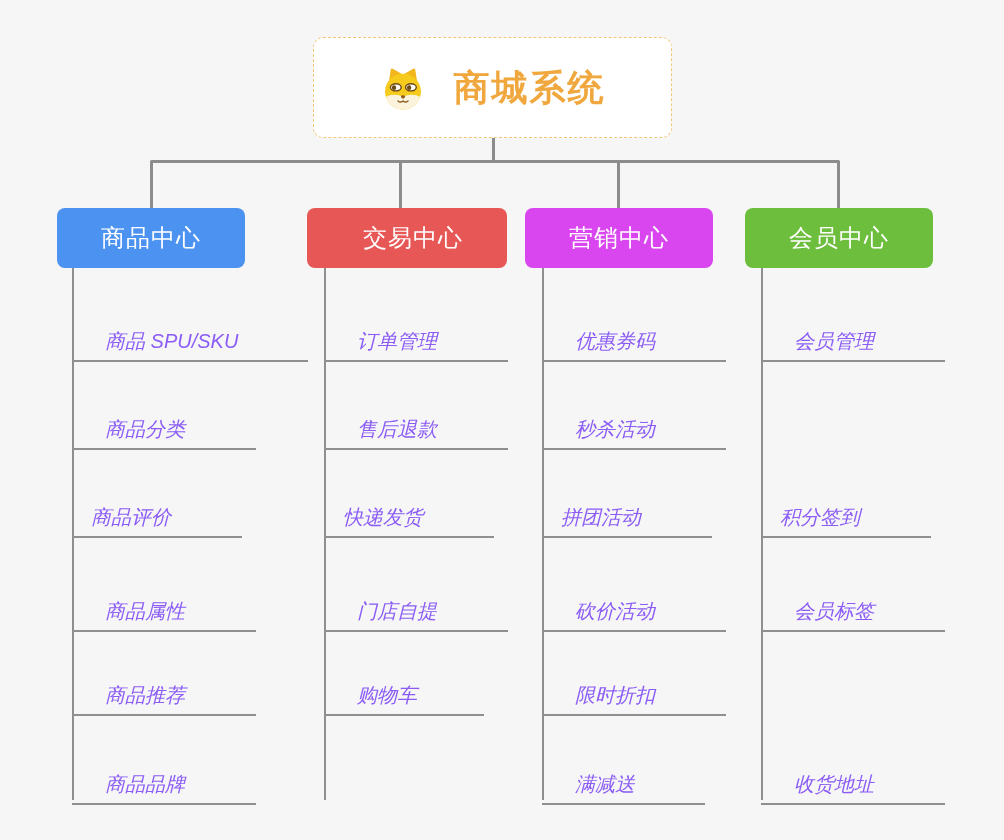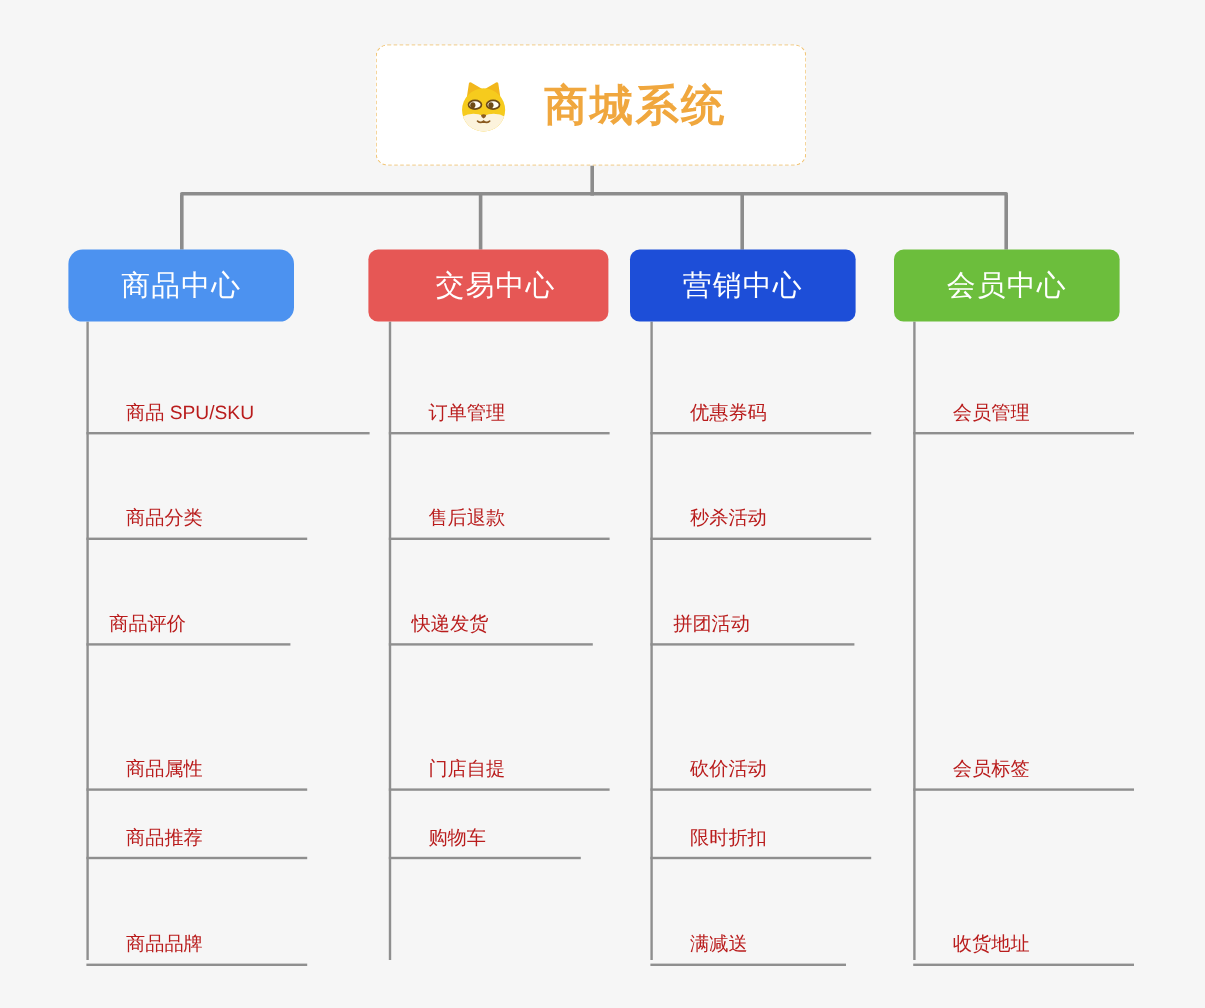--- a/index.html
+++ b/index.html
@@ -56,27 +56,28 @@
   .branch.b4{left:745px;}
 
   
   .leaf{
     position:absolute;
     height:38px;width:151px;
     border-bottom:2px solid #8f8f8f;
     box-sizing:content-box;
     display:flex;align-items:flex-end;
     padding-left:33px;padding-bottom:5px;
-    font-size:16px;color:#b91c1c;
+    font-size:20px;color:#8b5cf6;
     white-space:nowrap;
     cursor:pointer;
+    font-style:italic;
   }
   .leaf.c1{left:72px;}  .leaf.c2{left:324px;} .leaf.c3{left:542px;} .leaf.c4{left:761px;}
   .leaf.r1{top:317px;} .leaf.r2{top:405px;} .leaf.r3{top:493px;padding-left:19px;}
-  .leaf.r4{top:614px;} .leaf.r5{top:671px;} .leaf.r6{top:760px;}
+  .leaf.r4{top:587px;} .leaf.r5{top:671px;} .leaf.r6{top:760px;}
   .leaf.w-wide{width:203px;}
   .leaf.w-sm{width:127px;}
   .leaf.w-sm2{width:130px;}
 </style>
 </head>
 <body>
 
 <div class="canvas">
 
   <div class="line stem"></div>
@@ -110,27 +111,27 @@
       <ellipse cx="19.5" cy="31.5" rx="3" ry="3.4" fill="#6d4a14"></ellipse>
       <ellipse cx="40.5" cy="31.5" rx="3" ry="3.4" fill="#6d4a14"></ellipse>
 
       <path d="M29 43 Q32 41 35 43 Q35 46 32 47 Q29 46 29 43 Z" fill="#8a5a20"></path>
 
       <path d="M25 50 Q28.5 53 32 50 Q35.5 53 39 50" fill="none" stroke="#8a5a20" stroke-width="2" stroke-linecap="round"></path>
     </svg>
     <span class="root-title">商城系统</span>
   </div>
 
-  <div class="branch b1" style="background-color: rgb(76, 146, 240); border-radius: 12px;">
+  <div class="branch b1" style="background-color: rgb(76, 146, 240);">
       <span>商品中心</span>
     </div>
   <div class="branch b2" style="background-color: rgb(230, 87, 85);">
       <span>交易中心</span>
     </div>
-  <div class="branch b3" style="background-color: #1d4ed8;">
+  <div class="branch b3" style="background-color: #d946ef;">
       <span>营销中心</span>
     </div>
   <div class="branch b4" style="background-color: rgb(108, 190, 60);">
       <span>会员中心</span>
     </div>
 
   <div class="leaf c1 r1 w-wide">商品 SPU/SKU</div>
   <div class="leaf c1 r2">商品分类</div>
   <div class="leaf c1 r3">商品评价</div>
   <div class="leaf c1 r4">商品属性</div>
@@ -144,16 +145,17 @@
   <div class="leaf c2 r5 w-sm">购物车</div>
 
   <div class="leaf c3 r1">优惠券码</div>
   <div class="leaf c3 r2">秒杀活动</div>
   <div class="leaf c3 r3">拼团活动</div>
   <div class="leaf c3 r4">砍价活动</div>
   <div class="leaf c3 r5">限时折扣</div>
   <div class="leaf c3 r6 w-sm2">满减送</div>
 
   <div class="leaf c4 r1">会员管理</div>
+  <div class="leaf c4 r3">积分签到</div>
   <div class="leaf c4 r4">会员标签</div>
   <div class="leaf c4 r6">收货地址</div>
 
 </div>
 
 </body></html>

